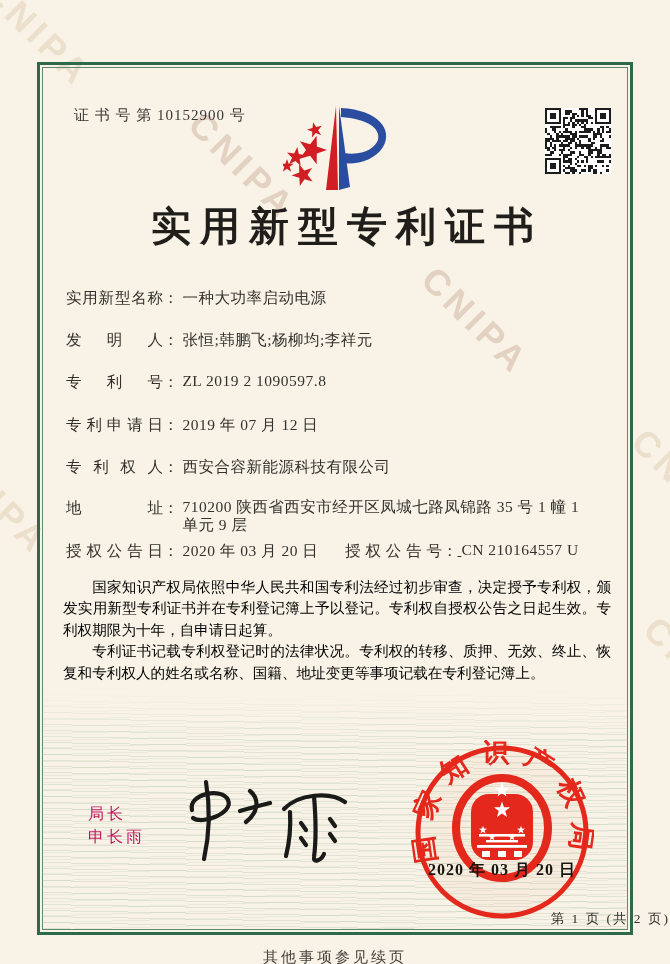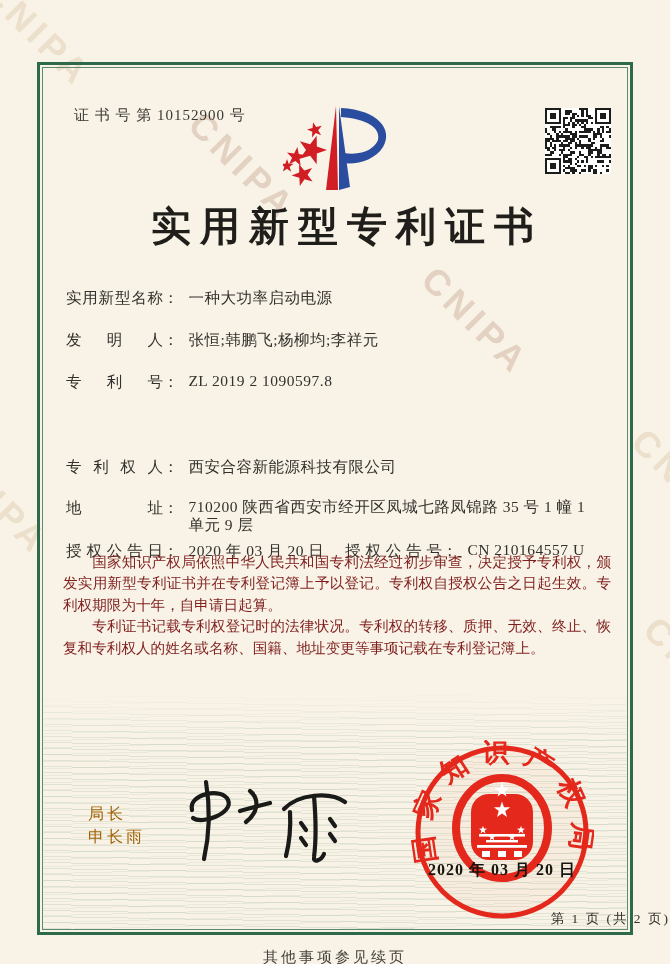--- a/index.html
+++ b/index.html
@@ -40,29 +40,29 @@
     position:absolute; left:0; top:199px; width:670px; text-align:center;
     font-size:40px; font-weight:700; letter-spacing:9px; color:#201e1b;padding-left:12px;
   }
   
   .row{position:absolute; left:66px; font-size:15.5px; color:#33312d; white-space:nowrap;}
   .lbl{
     display:inline-block; width:97px; text-align:justify; text-align-last:justify;
     vertical-align:top;
   }
   .colon{display:inline-block; vertical-align:top;}
-  .val{display:inline-block; margin-left:6px; letter-spacing:0.5px; vertical-align:top;}
+  .val{display:inline-block; letter-spacing:0.5px; vertical-align:top;}
   .val.addr{width:402px; white-space:normal; line-height:18px;font-family:Liberation Serif, serif;}
   .pair2{position:absolute; left:279px; top:0;text-decoration:underline;}
   .paras{
-    position:absolute; left:63px; top:552px; width:548px;
-    font-size:14.6px; line-height:21.4px; text-align:justify; color:#7f1d1d;
+    position:absolute; left:63px; top:577px; width:548px;
+    font-size:14.6px; line-height:21.4px; text-align:justify; color:#000000;
   }
   .paras p{margin:0; text-indent:2em;}
-  .signer{position:absolute; left:88px; font-size:16px; letter-spacing:3px; color:#a16207;font-family:Liberation Mono, monospace;}
+  .signer{position:absolute; left:88px; font-size:16px; letter-spacing:3px; color:#be185d;font-family:Liberation Mono, monospace;}
   .signer.t1{top:804px;}
   .signer.t2{top:788px;margin-top:39px;}
   .signature{position:absolute; left:182px; top:766px;}
   .seal{position:absolute; left:410px; top:740px; width:184px; height:184px;}
   .seal-date{
     position:absolute; left:410px; top:860px; width:184px; text-align:center;
     font-size:16px; font-weight:600; letter-spacing:1px; color:#15150f;
   }
   .pageinfo{
     position:absolute; left:0; top:910px; width:670px; text-align:right;
@@ -422,20 +422,24 @@
     <span class="val">一种大功率启动电源</span>
   </div>
   <div class="row" style="top:330px">
     <span class="lbl">发明人</span><span class="colon">：</span>
     <span class="val">张恒;韩鹏飞;杨柳均;李祥元</span>
   </div>
   <div class="row" style="top:372px">
     <span class="lbl">专利号</span><span class="colon">：</span>
     <span class="val">ZL 2019 2 1090597.8</span>
   </div>
+  <div class="row" style="top:415px">
+    <span class="lbl">专利申请日</span><span class="colon">：</span>
+    <span class="val">2019 年 07 月 12 日</span>
+  </div>
   <div class="row" style="top:457px">
     <span class="lbl">专利权人</span><span class="colon">：</span>
     <span class="val">西安合容新能源科技有限公司</span>
   </div>
   <div class="row" style="top:498px">
     <span class="lbl">地址</span><span class="colon">：</span>
     <span class="val addr">710200 陕西省西安市经开区凤城七路凤锦路 35 号 1 幢 1 单元 9 层</span>
   </div>
   <div class="row" style="top:541px">
     <span class="lbl">授权公告日</span><span class="colon">：</span>

